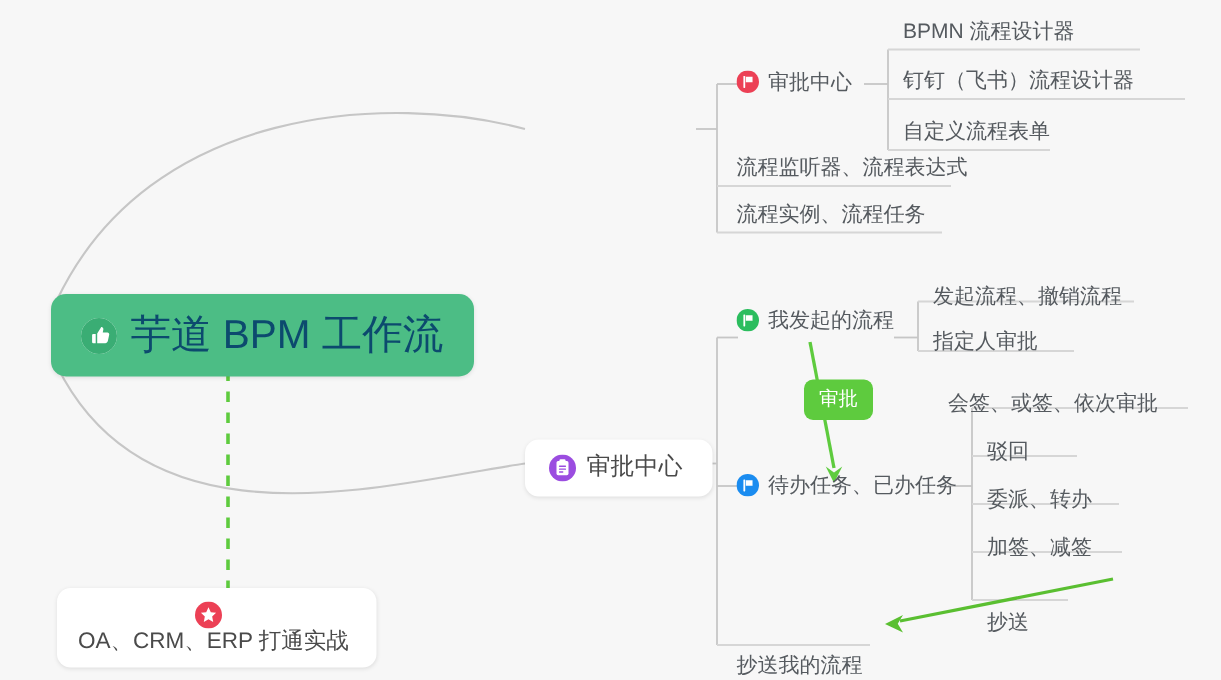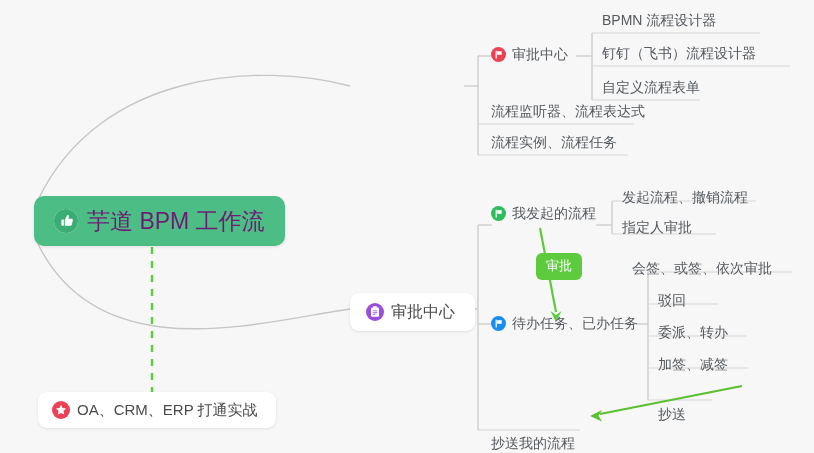--- a/index.html
+++ b/index.html
@@ -32,22 +32,22 @@
     display: flex;
     align-items: center;
     white-space: nowrap;
     box-sizing: border-box;
   }
   
   .root {
     background: #4cbd85;
     border-radius: 10px;
     padding: 12px 20px;
-    color: #701a75;
-    font-size: 23px;
+    color: #0c4a6e;
+    font-size: 27px;
     box-shadow: 0 1px 3px rgba(0,0,0,0.10);
   }
   
   .card {
     background: #ffffff;
     border-radius: 9px;
     padding: 9px 18px 9px 14px;
     font-size: 15px;
     color: #4a4a4a;
     box-shadow: 0 1px 3px rgba(0,0,0,0.10);
@@ -236,21 +236,21 @@
     <span class="lbl">委派、转办</span>
   </div>
   <div class="node plain" style="left:656px; top:404px;">
     <span class="lbl">抄送</span>
   </div>
 
   <div class="node plain" style="left:489px; top:433px;">
     <span class="lbl">抄送我的流程</span>
   </div>
 
-  <div class="node card" style="left:38px; top:392px;">
+  <div class="node card" style="left:38px; top:392px;flex-direction:column;">
     <span class="ic">
       <svg width="18" height="18" viewBox="0 0 18 18">
         <circle cx="9" cy="9" r="9" fill="#ec4055"></circle>
         <path d="M9 3.8l1.55 3.3 3.5.45-2.6 2.5.68 3.55L9 11.9l-3.13 1.7.68-3.55-2.6-2.5 3.5-.45z" fill="#fff"></path>
       </svg>
     </span>
     <span class="lbl">OA、CRM、ERP 打通实战</span>
   </div>
 
 </div>

